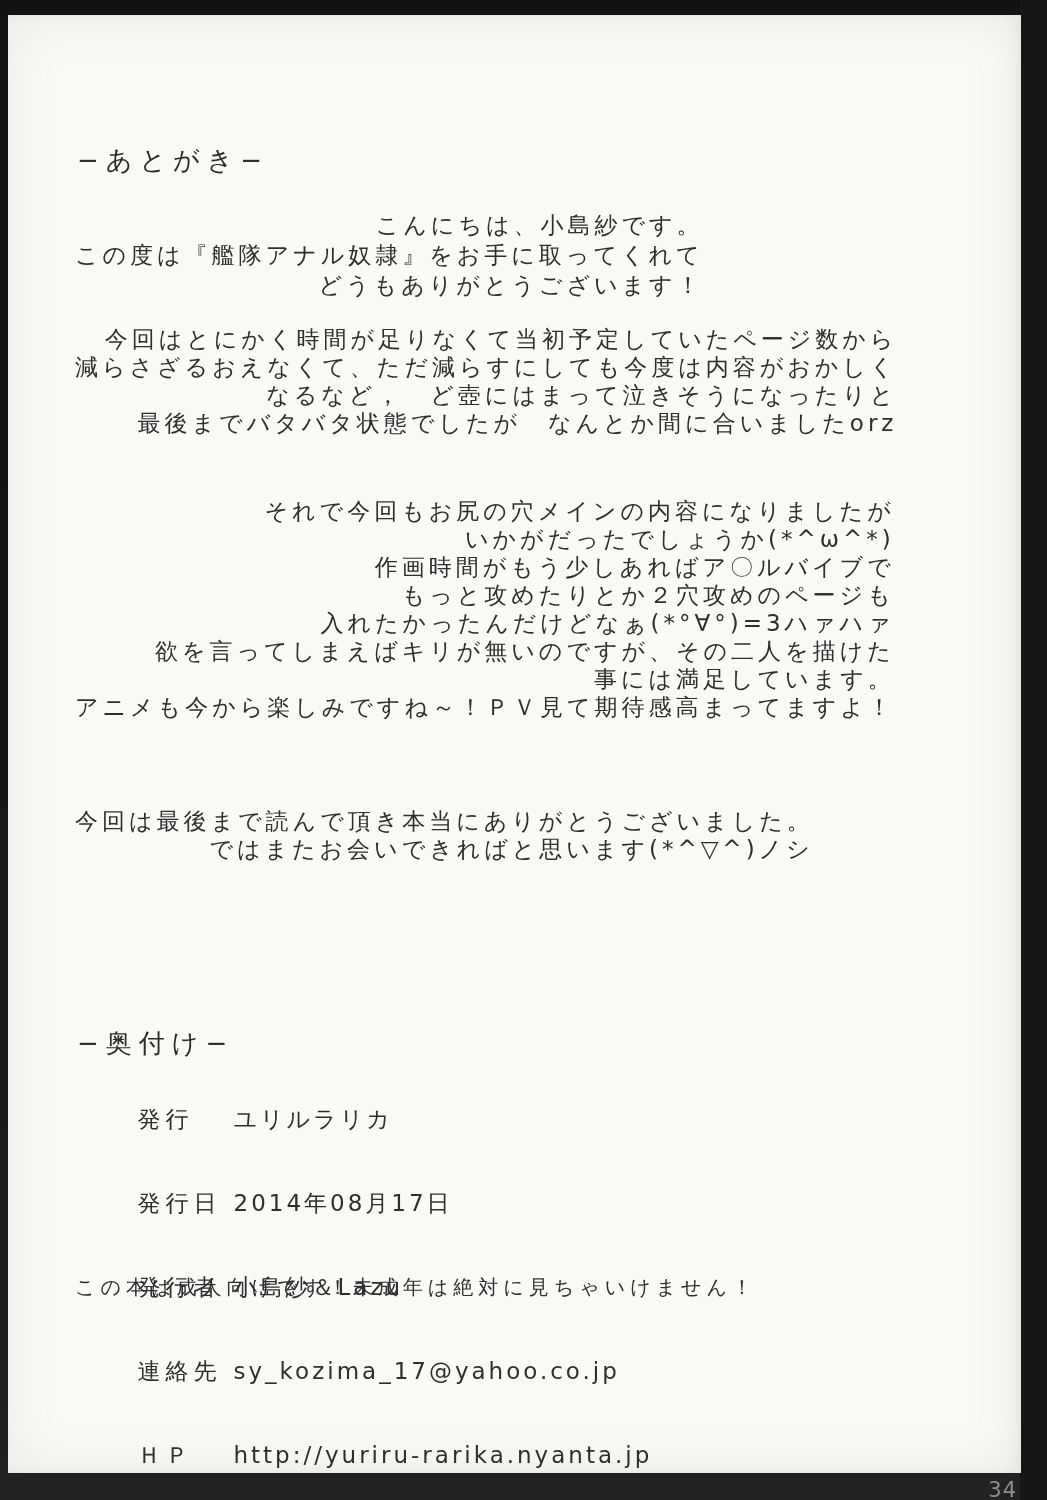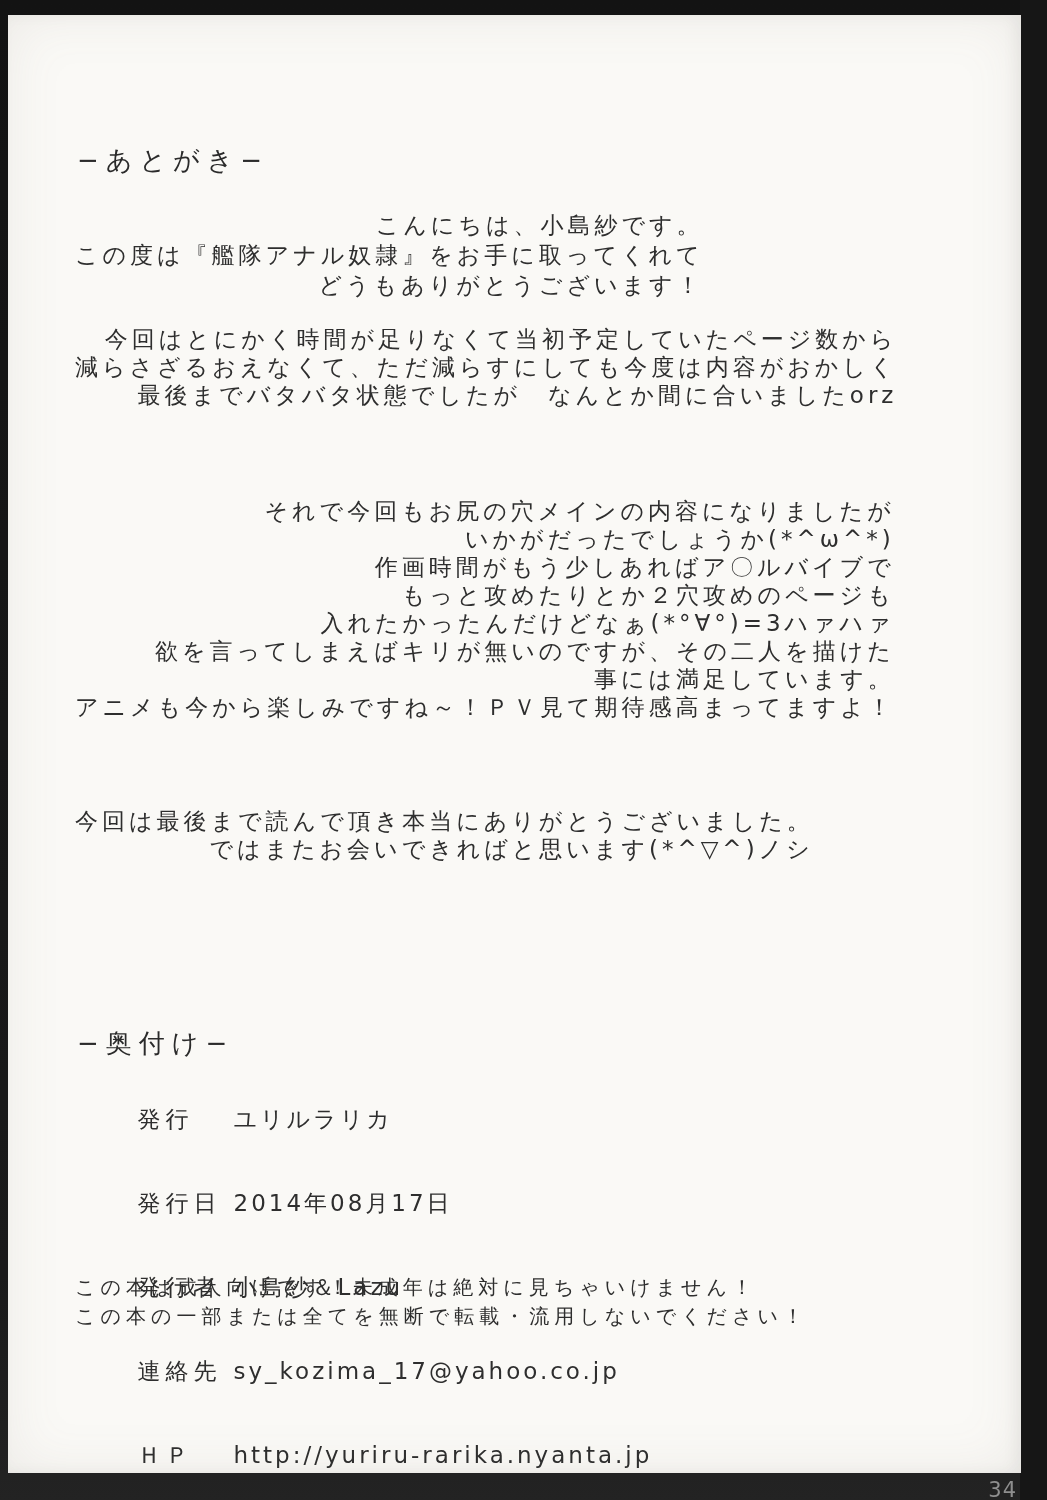--- a/index.html
+++ b/index.html
@@ -68,20 +68,21 @@
 
     <div class="para p1">
       <div class="line">こんにちは、小島紗です。</div>
       <div class="line">この度は『艦隊アナル奴隷』をお手に取ってくれて</div>
       <div class="line">どうもありがとうございます！</div>
     </div>
 
     <div class="para p2">
       <div class="line">今回はとにかく時間が足りなくて当初予定していたページ数から</div>
       <div class="line">減らさざるおえなくて、ただ減らすにしても今度は内容がおかしく</div>
+      <div class="line">なるなど，　ど壺にはまって泣きそうになったりと</div>
       <div class="line">最後までバタバタ状態でしたが　なんとか間に合いましたorz</div>
     </div>
 
     <div class="para p3">
       <div class="line">それで今回もお尻の穴メインの内容になりましたが</div>
       <div class="line">いかがだったでしょうか(*^ω^*)</div>
       <div class="line">作画時間がもう少しあればア〇ルバイブで</div>
       <div class="line">もっと攻めたりとか２穴攻めのページも</div>
       <div class="line">入れたかったんだけどなぁ(*°∀°)=3ハァハァ</div>
       <div class="line">欲を言ってしまえばキリが無いのですが、その二人を描けた</div>
@@ -112,19 +113,18 @@
       <div class="row">
         <span class="label">ＨＰ</span><span class="value">http://yuriru-rarika.nyanta.jp</span>
       </div>
       <div class="row">
         
       </div>
     </div>
 
     <div class="warnings">
       <div class="line">この本は成人向けです！未成年は絶対に見ちゃいけません！</div>
-      <div class="line">この本の一部または全てを無断で転載・流用しないでください！</div>
     </div>
 
   </div>
 
   <div class="page-number">34</div>
 </div>
 
 </body></html>

